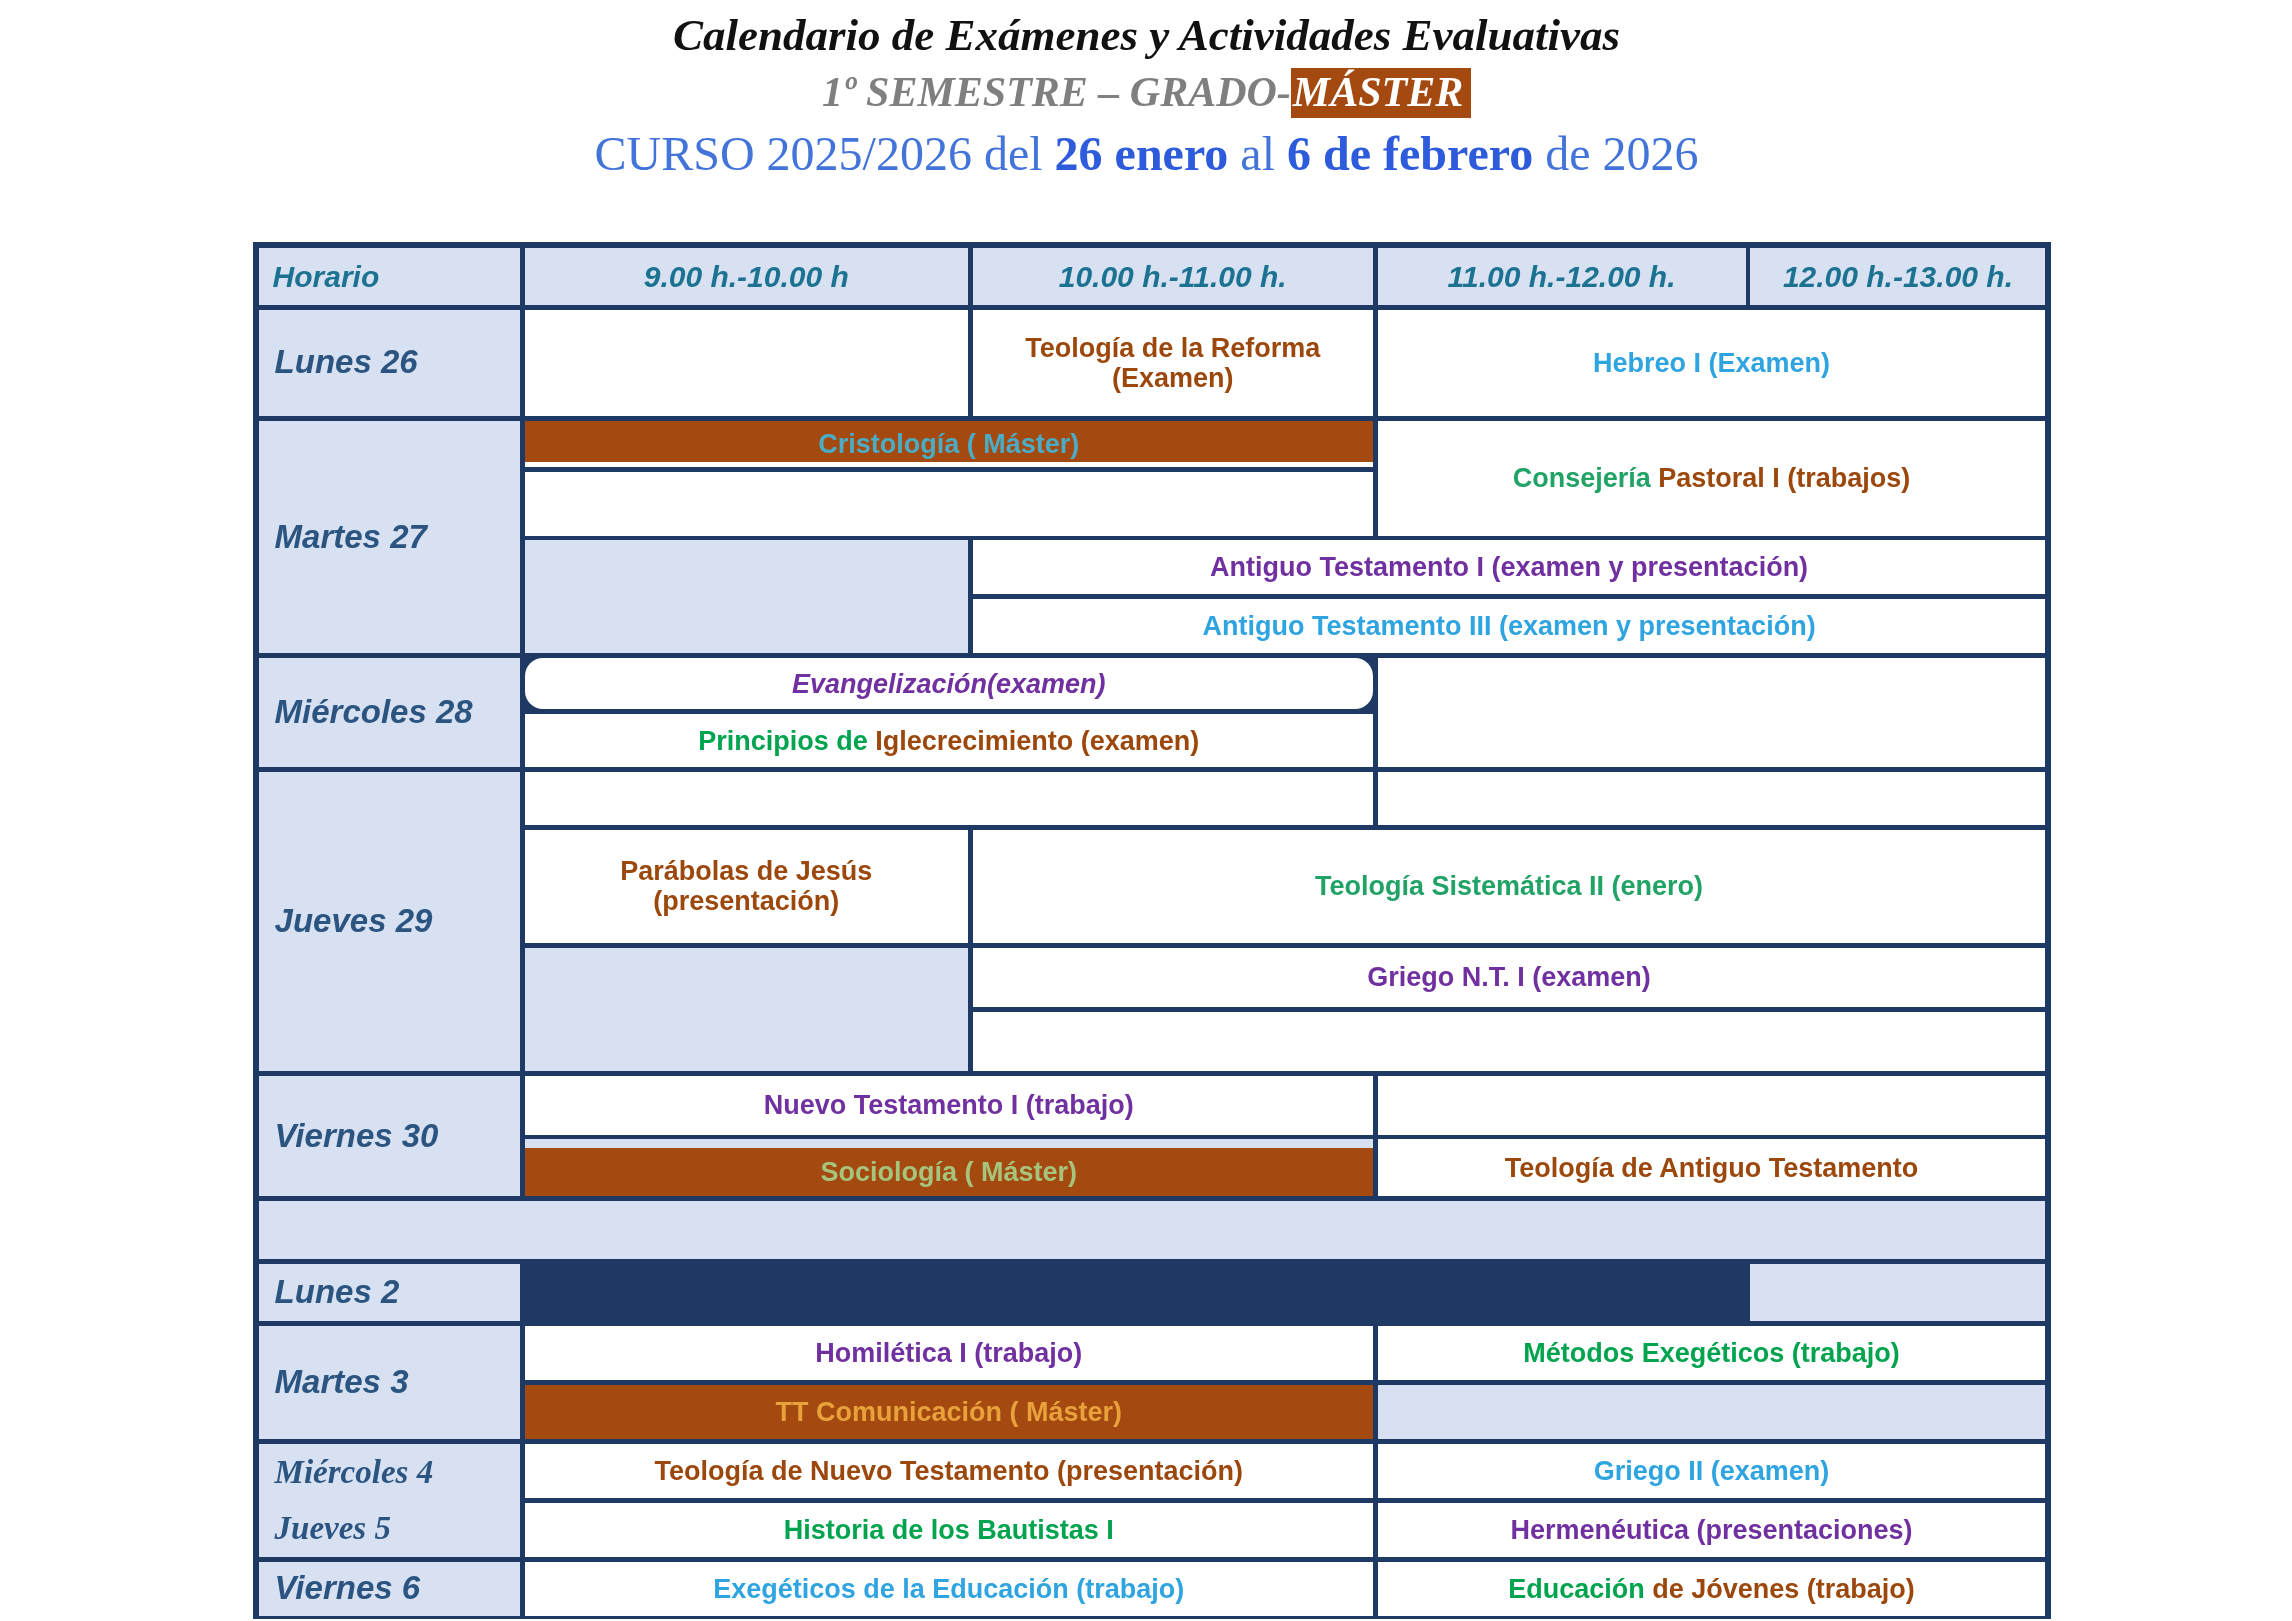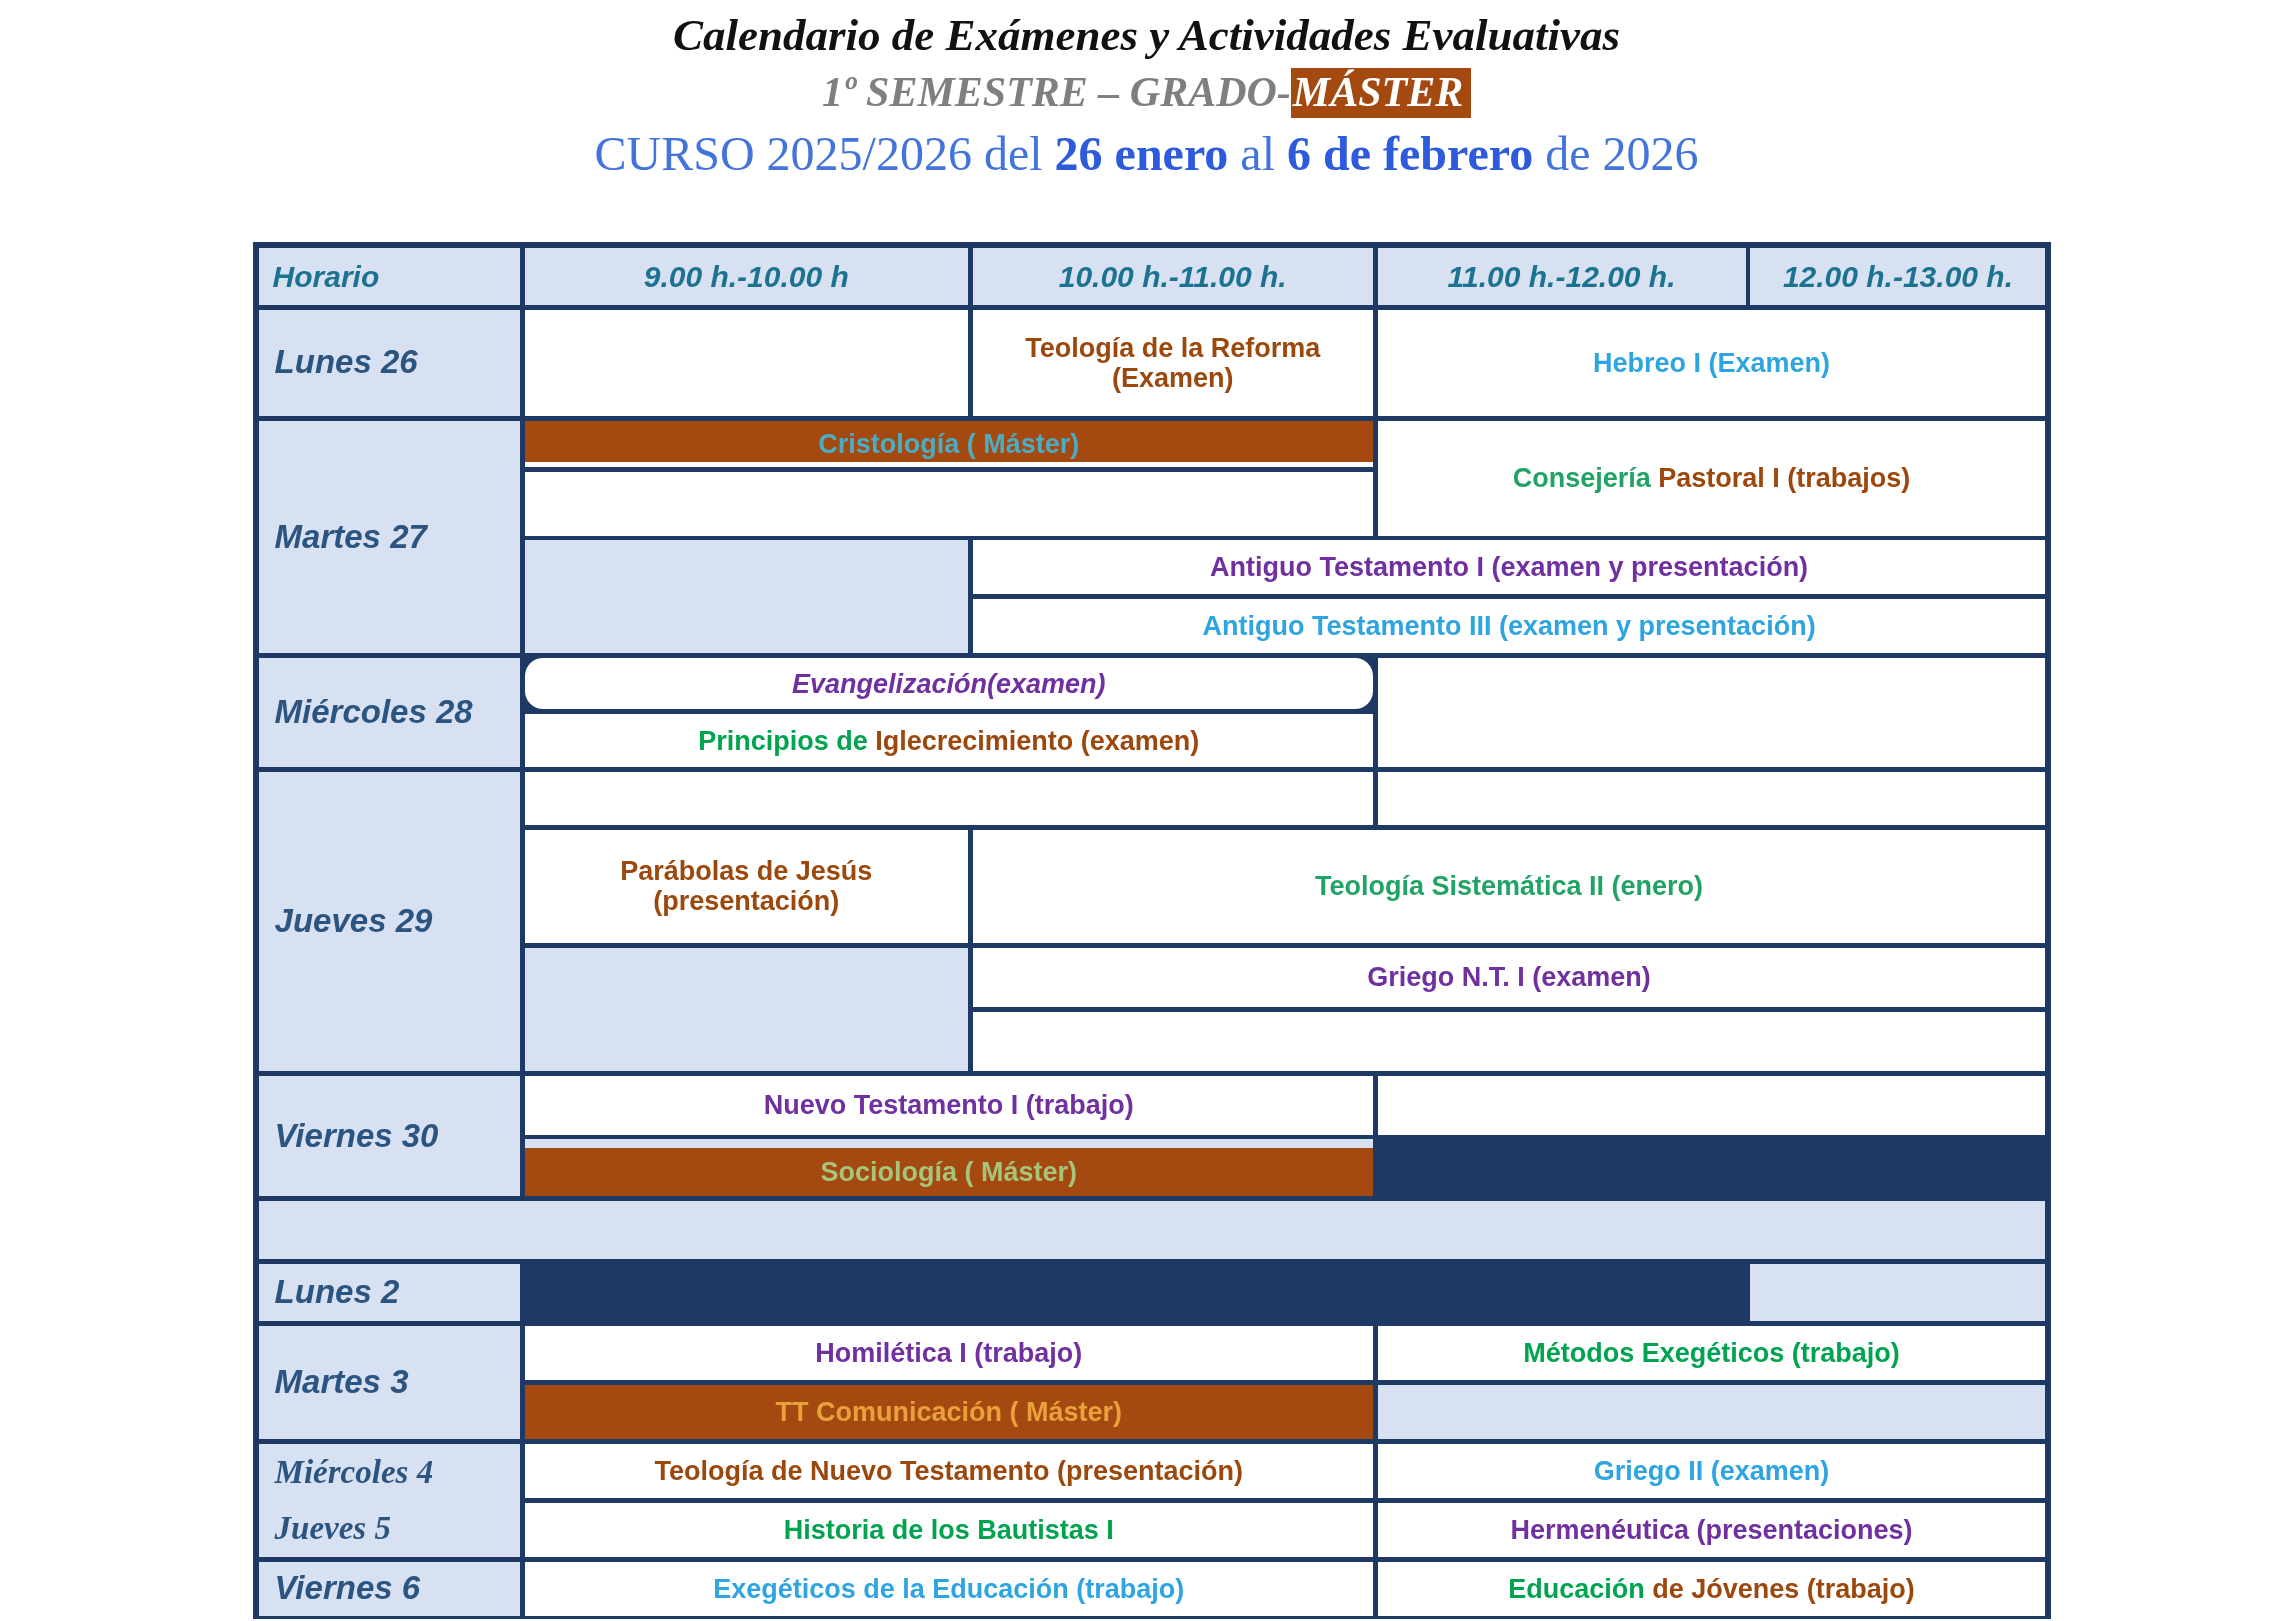--- a/index.html
+++ b/index.html
@@ -121,20 +121,21 @@
   <div class="c brown" style="grid-area:10/2/11/3">Parábolas de Jesús (presentación)</div>
   <div class="c green" style="grid-area:10/3/11/6">Teología Sistemática II (enero)</div>
   <div class="c lb" style="grid-area:11/2/13/3"></div>
   <div class="c purple" style="grid-area:11/3/12/6">Griego N.T. I (examen)</div>
   <div class="c" style="grid-area:12/3/13/6"></div>
 
   <div class="c day" style="grid-area:13/1/15/2">Viernes 30</div>
   <div class="c purple" style="grid-area:13/2/14/4">Nuevo Testamento I (trabajo)</div>
   <div class="c" style="grid-area:13/4/14/6"></div>
   <div class="c barSoci" style="grid-area:14/2/15/4">Sociología ( Máster)</div>
+  <div class="c brown" style="grid-area:14/4/15/6">Teología de Antiguo Testamento</div>
 
   <div class="c lb" style="grid-area:15/1/16/6"></div>
 
   <div class="c day" style="grid-area:16/1/17/2">Lunes 2</div>
   <div class="c lb" style="grid-area:16/5/17/6"></div>
 
   <div class="c day" style="grid-area:17/1/19/2">Martes 3</div>
   <div class="c purple" style="grid-area:17/2/18/4">Homilética I (trabajo)</div>
   <div class="c greenb" style="grid-area:17/4/18/6">Métodos Exegéticos (trabajo)</div>
   <div class="c barTT" style="grid-area:18/2/19/4">TT Comunicación ( Máster)</div>

